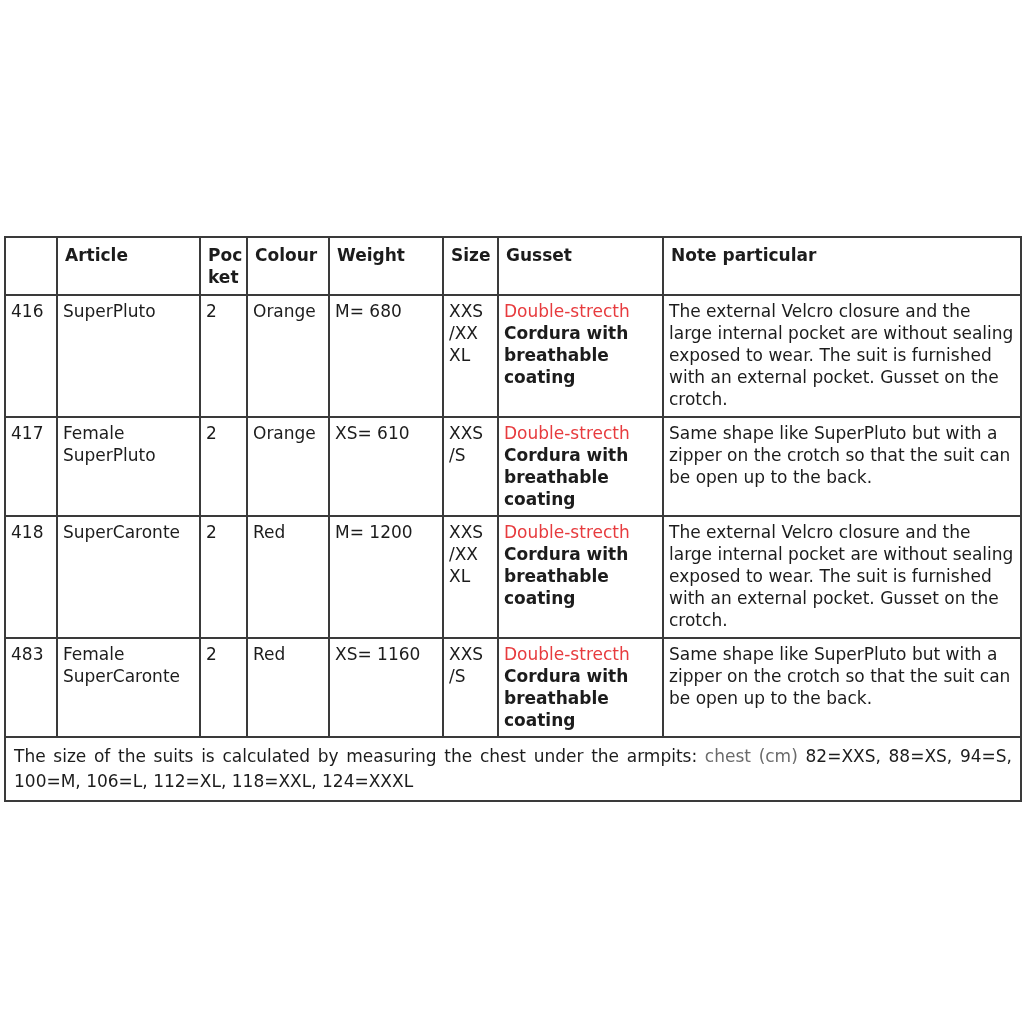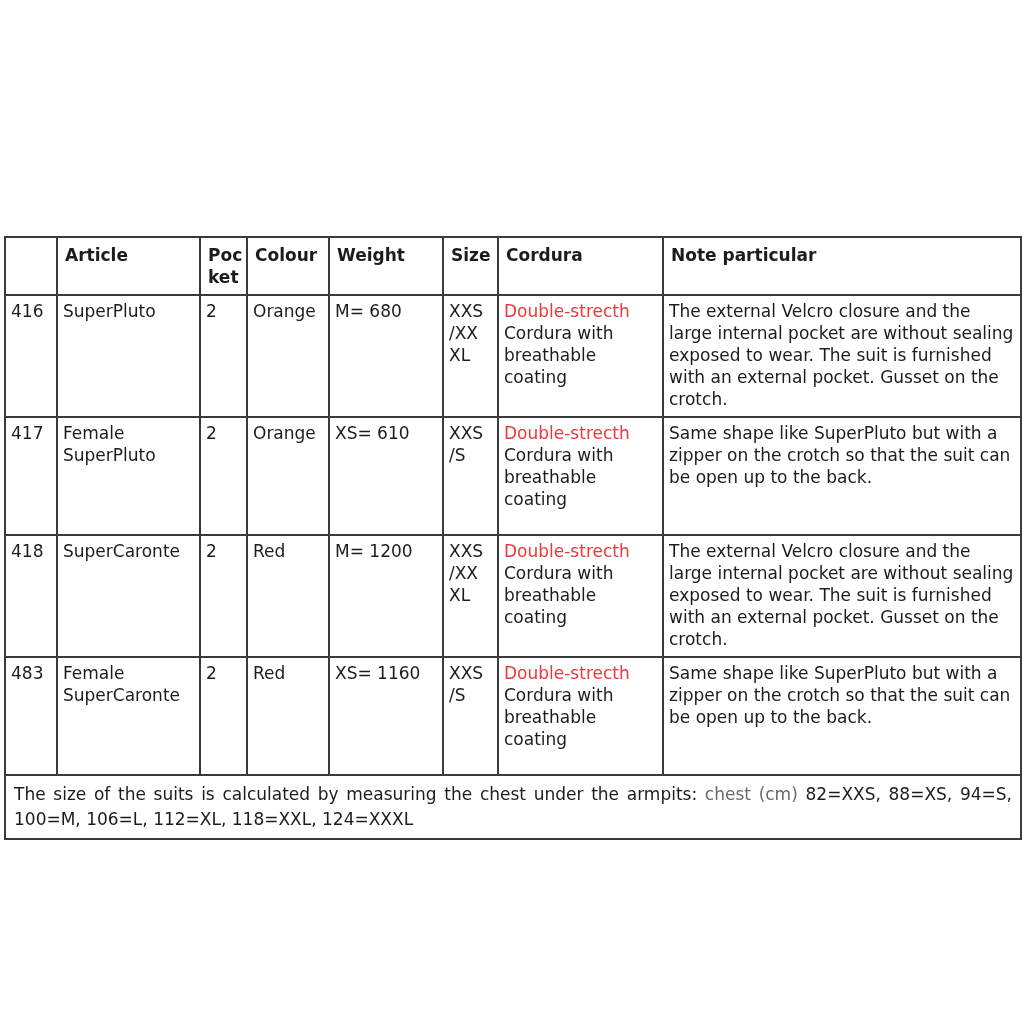--- a/index.html
+++ b/index.html
@@ -36,29 +36,29 @@
     line-height:22px;
     overflow:hidden;
   }
   th{
     text-align:left;
     font-weight:bold;
     padding:6px 7px;
   }
   thead tr{height:54px;border-radius:15px;}
   tr.row-h-tall{height:122px;}
-  tr.row-h-short{height:118px;}
+  tr.row-h-short{height:99px;}
   tfoot tr{height:53px;margin-top:39px;}
   .pre{white-space:pre-line;}
   .fabric-name{
     display:block;
     color:var(--accent);
     font-weight:normal;
   }
-  .fabric-desc{display:block;}
+  .fabric-desc{display:block;font-weight:bold;}
   tfoot td{
     text-align:justify;
     padding:6px 8px;
     line-height:25px;
   }
   .muted{color:var(--muted);}
 </style>
 </head>
 <body>
 
@@ -76,21 +76,21 @@
     </colgroup>
     <thead>
       <tr>
         <th></th>
         <th>Article</th>
         <th class="pre">Poc
 ket</th>
         <th>Colour</th>
         <th>Weight</th>
         <th>Size</th>
-        <th>Cordura</th>
+        <th>Gusset</th>
         <th>Note particular</th>
       </tr>
     </thead>
     <tbody>
       <tr class="row-h-tall">
         <td>416</td>
         <td>SuperPluto</td>
         <td>2</td>
         <td>Orange</td>
         <td>M= 680</td>

